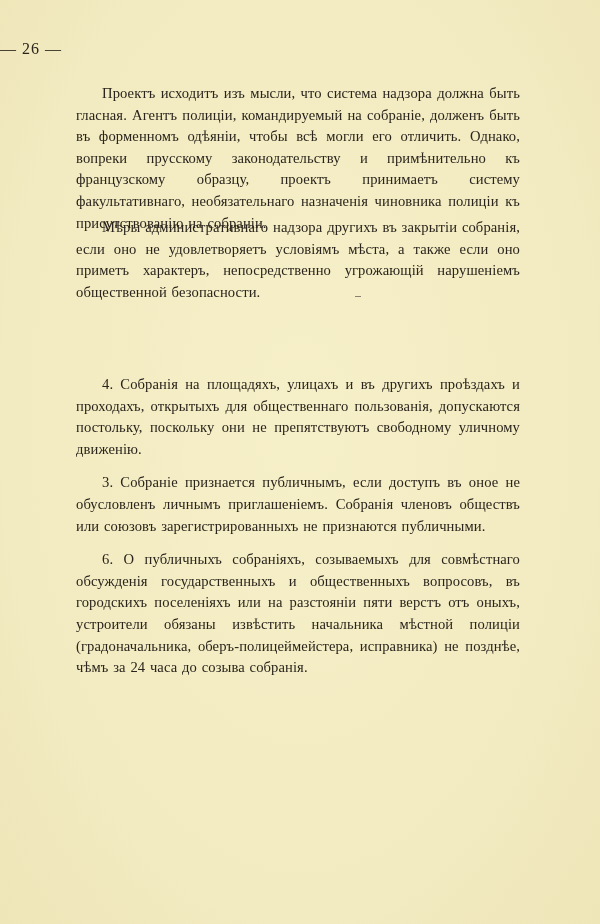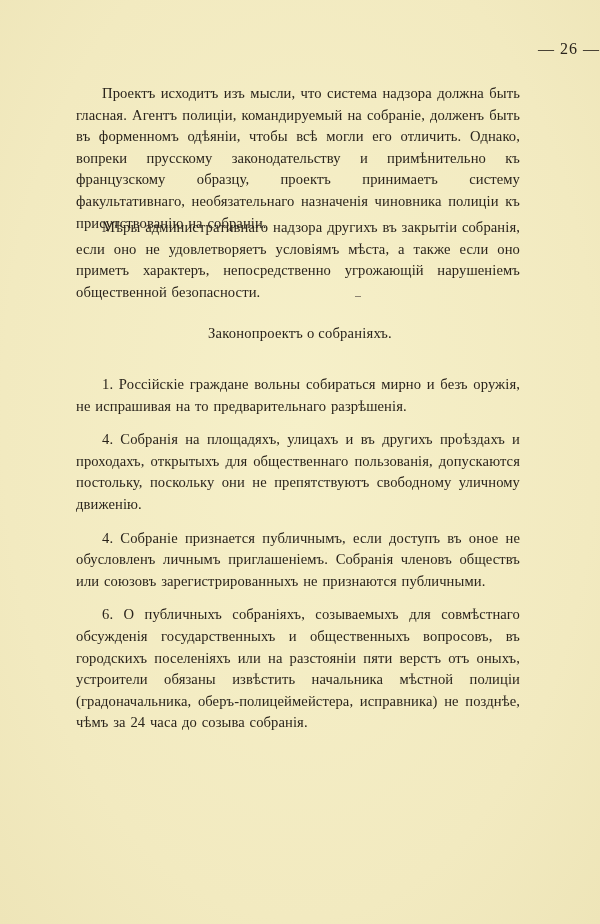--- a/index.html
+++ b/index.html
@@ -15,21 +15,21 @@
     .page {
       position: absolute;
       left: 0; top: 0;
       width: 600px; height: 924px;
       background: radial-gradient(ellipse at 50% 45%, #F6F0C9 0%, #F2EAC0 70%, #EEE5B8 100%);
     }
     .page-number {
       position: absolute;
       top: 40px;
       left: 0; width: 600px;
-      text-align: right;
+      text-align: left;
       font-size: 16px;
       letter-spacing: 1px;
     }
     .text-block {
       position: absolute;
       left: 64px;
       width: 468px;
     }
     p {
       margin: 12px;
@@ -68,22 +68,20 @@
   <div class="text-block block-1">
     <p>Проектъ исходитъ изъ мысли, что система надзора должна быть гласная. Агентъ полиціи, командируемый на собраніе, долженъ быть въ форменномъ одѣяніи, чтобы всѣ могли его отличить. Однако, вопреки прусскому законодательству и примѣнительно къ французскому образцу, проектъ принимаетъ систему факультативнаго, необязательнаго назначенія чиновника полиціи къ присутствованію на собраніи.</p>
   </div>
 
   <div class="text-block block-2">
     <p>Мѣры административнаго надзора другихъ въ закрытіи собранія, если оно не удовлетворяетъ условіямъ мѣста, а также если оно приметъ характеръ, непосредственно угрожающій нарушеніемъ общественной безопасности.</p>
   </div>
 
   <div class="mark"></div>
 
-  <div class="heading">Законопроектъ о собраніяхъ.</div>
 
   <div class="text-block block-3">
-    <p>1. Россійскіе граждане вольны собираться мирно и безъ оружія, не испрашивая на то предварительнаго разрѣшенія.</p>
     <p>4. Собранія на площадяхъ, улицахъ и въ другихъ проѣздахъ и проходахъ, открытыхъ для общественнаго пользованія, допускаются постольку, поскольку они не препятствуютъ свободному уличному движенію.</p>
-    <p>4. Собраніе признается публичнымъ, если доступъ въ оное не обусловленъ личнымъ приглашеніемъ. Собранія членовъ обществъ или союзовъ зарегистрированныхъ не признаются публичными.</p>
+    <p>3. Собраніе признается публичнымъ, если доступъ въ оное не обусловленъ личнымъ приглашеніемъ. Собранія членовъ обществъ или союзовъ зарегистрированныхъ не признаются публичными.</p>
     <p>6. О публичныхъ собраніяхъ, созываемыхъ для совмѣстнаго обсужденія государственныхъ и общественныхъ вопросовъ, въ городскихъ поселеніяхъ или на разстояніи пяти верстъ отъ оныхъ, устроители обязаны извѣстить начальника мѣстной полиціи (градоначальника, оберъ-полицеймейстера, исправника) не позднѣе, чѣмъ за 24 часа до созыва собранія.</p>
   </div>
 
 </div>
 
 </body></html>

